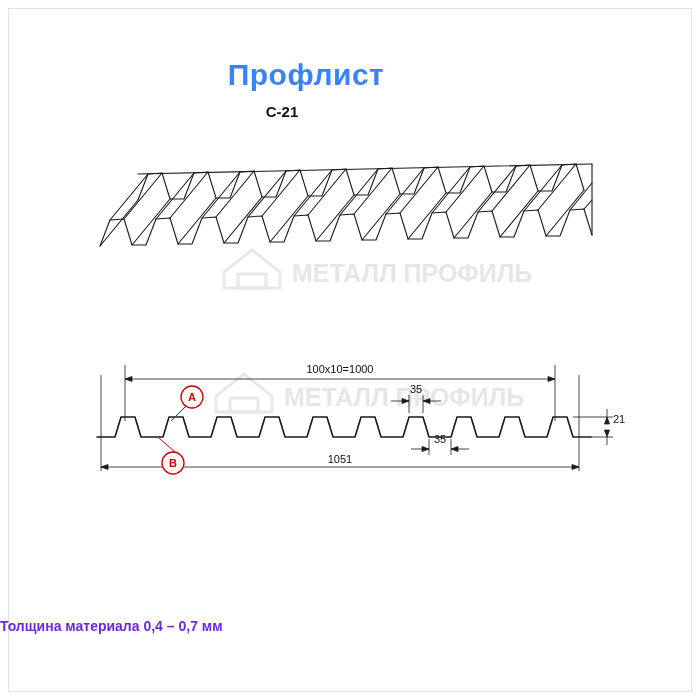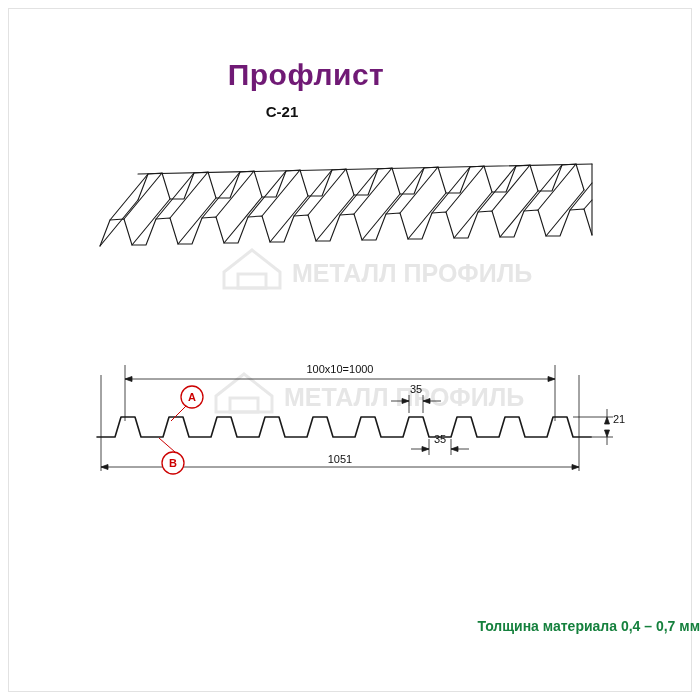--- a/index.html
+++ b/index.html
@@ -33,41 +33,41 @@
   }
   .title {
     position: absolute;
     left: 0;
     top: 58px;
     width: 612px;
     text-align: center;
     font-size: 30px;
     font-weight: bold;
     letter-spacing: 0.5px;
-    color: #701a75;
+    color: #3b82f6;
   }
   .subtitle {
     position: absolute;
     left: 0;
     top: 103px;
     width: 564px;
     text-align: center;
     font-size: 15px;
     font-weight: bold;
     color: #111111;
   }
   .thickness {
     position: absolute;
     left: 0;
     top: 618px;
     width: 700px;
-    text-align: right;
+    text-align: left;
     font-size: 14px;
     font-weight: bold;
-    color: #15803d;
+    color: #6d28d9;
   }
   .hero {
     position: absolute;
     left: 80px;
     top: 150px;
     width: 540px;
     height: 130px;
   }
   .tech {
     position: absolute;

